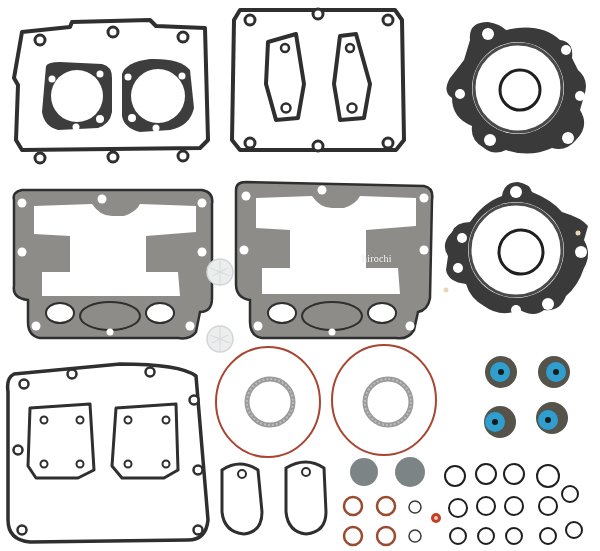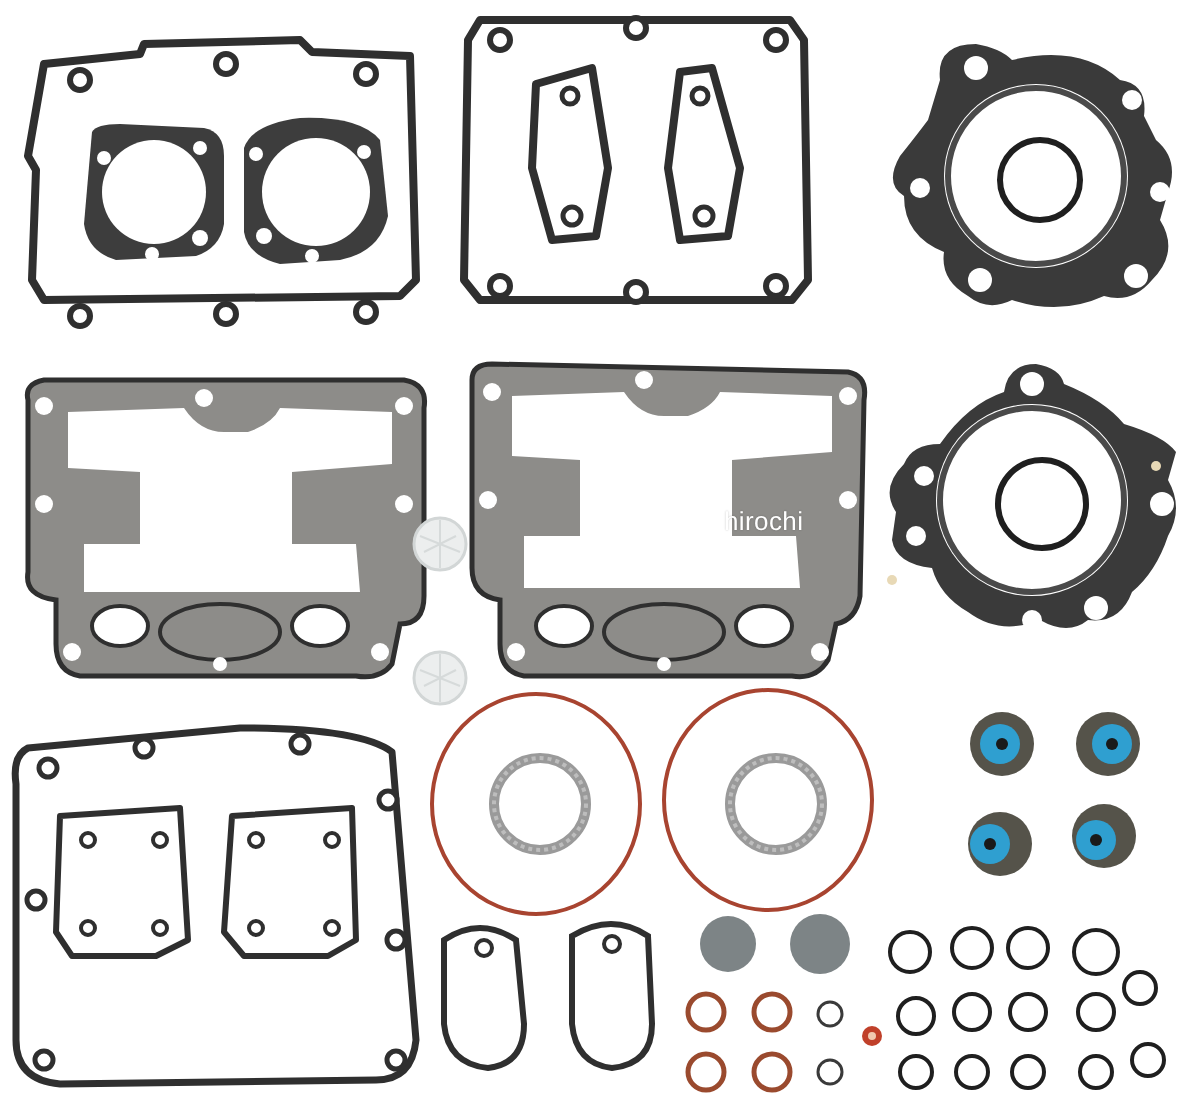--- a/index.html
+++ b/index.html
@@ -1,18 +1,18 @@
 <!DOCTYPE html>
 <html><head>
 <meta charset="utf-8">
 <style>
   html,body{margin:0;padding:0;background:#ffffff;}
   body{width:600px;height:551px;overflow:hidden;position:relative;font-family:"DejaVu Sans",sans-serif;}
   #scene{position:absolute;left:0;top:0;width:600px;height:551px;}
-  .watermark{position:absolute;left:362px;top:253px;color:#ffffff;font-family:Liberation Sans, sans-serif;font-size:13px;letter-spacing:0.2px;text-shadow:0 0 1px rgba(0,0,0,0.25);pointer-events:none;}
+  .watermark{position:absolute;left:362px;top:253px;color:#ffffff;font-family:Liberation Serif, serif;font-size:10px;letter-spacing:0.2px;text-shadow:0 0 1px rgba(0,0,0,0.25);pointer-events:none;}
 </style>
 </head>
 <body>
 
 <svg id="scene" viewBox="0 0 600 551" xmlns="http://www.w3.org/2000/svg">
   <rect width="600" height="551" fill="#ffffff"></rect>
 
   <g>
     <path d="M22,32 L70,27 L72,22 L150,20 L156,26 L205,28 L208,140 L200,148 L22,150 L16,140 L18,85 L14,78 Z" fill="none" stroke="#2f2f2f" stroke-width="4" stroke-linejoin="round"></path>
     <circle cx="40" cy="40" r="5" fill="#fff" stroke="#2f2f2f" stroke-width="3"></circle>

